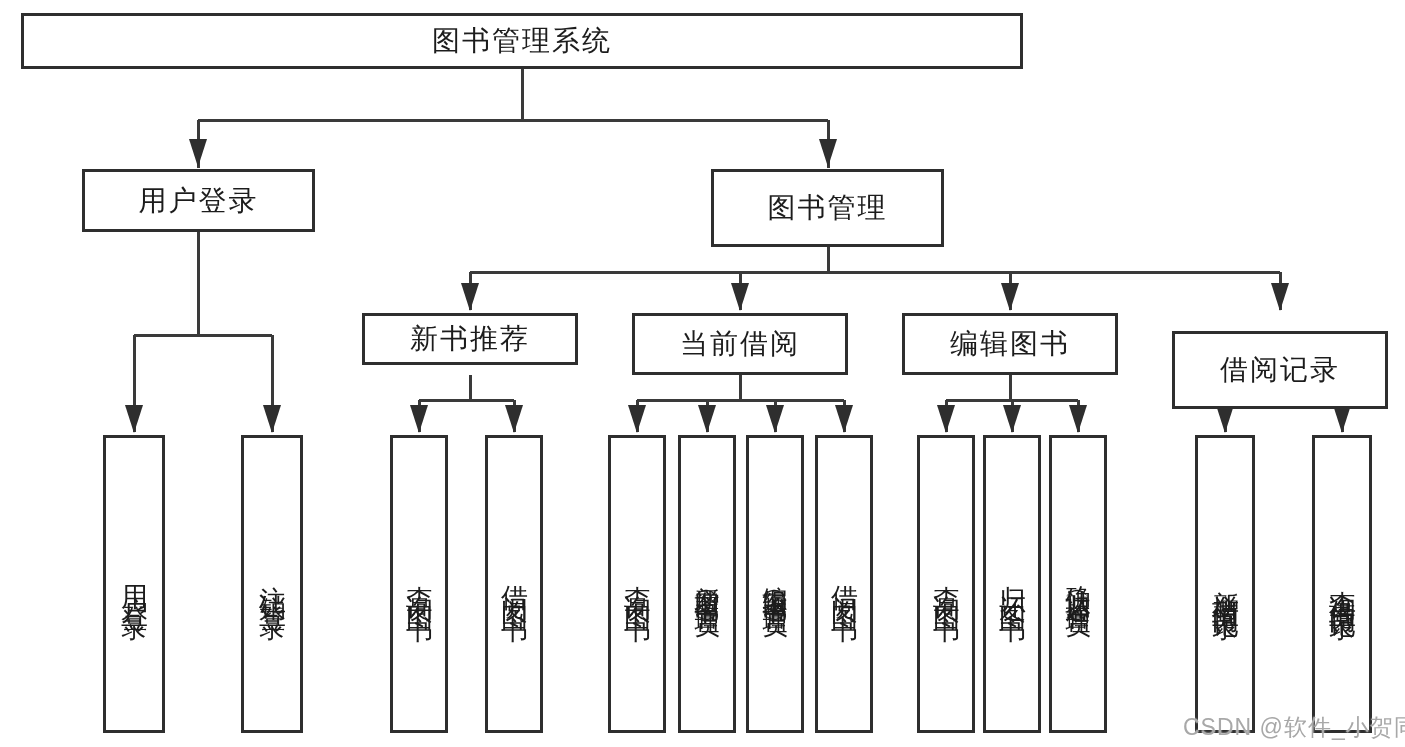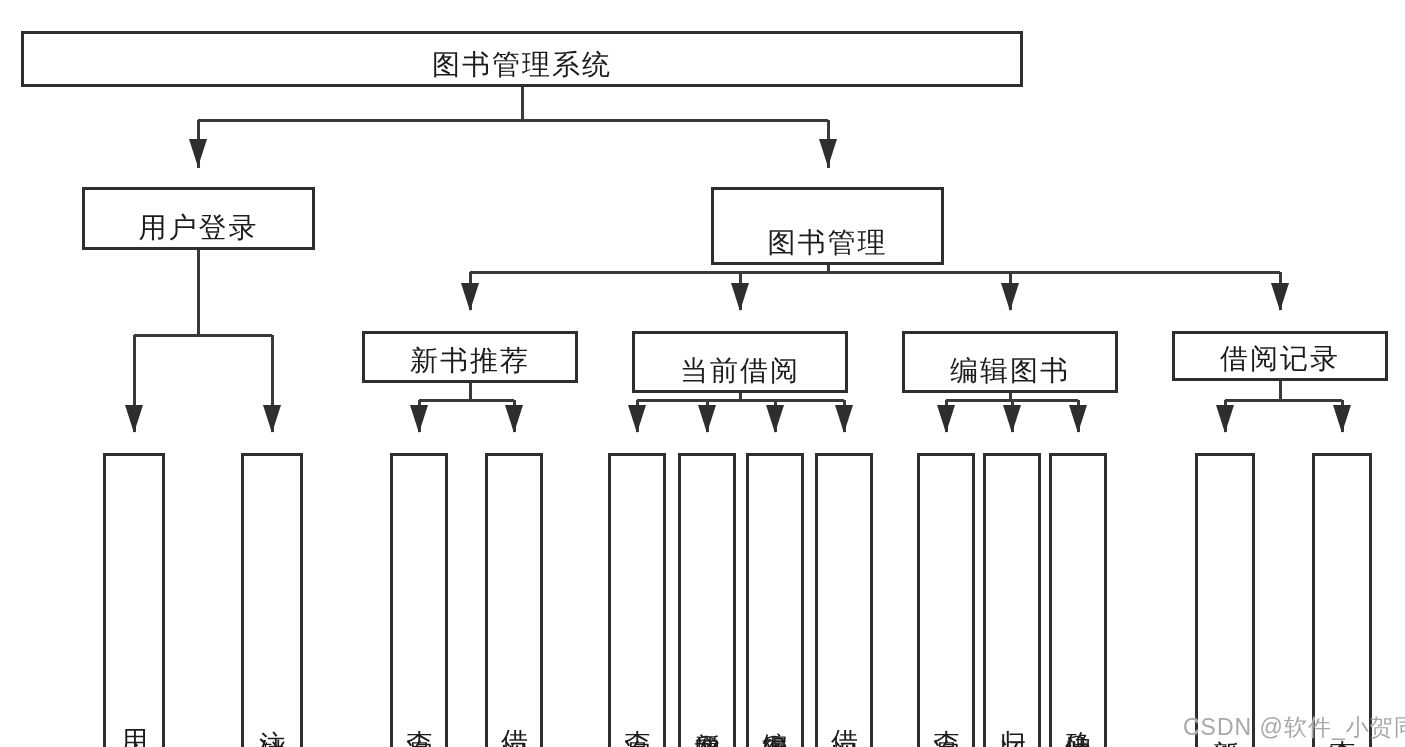--- a/index.html
+++ b/index.html
@@ -5,21 +5,21 @@
   html,body{margin:0;padding:0;background:#ffffff;}
   .stage{
     position:relative;width:1405px;height:747px;background:#ffffff;overflow:hidden;
     font-family:"Liberation Sans", sans-serif;color:#1c1c1c;
   }
   .wires{position:absolute;left:0;top:0;width:1405px;height:747px;}
   .wires path{stroke:#3a3a3a;stroke-width:3;fill:none;shape-rendering:crispEdges;}
   .wires polygon{fill:#2e2e2e;stroke:none;}
   .node{
     position:absolute;background:#ffffff;border:3px solid #2e2e2e;box-sizing:border-box;
-    display:flex;align-items:flex-end;justify-content:center;margin-top:18px;
+    display:flex;align-items:center;justify-content:center;
   }
   .node.h{font-size:28px;font-weight:500;letter-spacing:2px;}
   .node.v span{
     writing-mode:vertical-rl;display:block;
     font-size:27px;font-weight:500;letter-spacing:10px;line-height:1;
   }
   .node.v.len6 span{letter-spacing:5px;}
   .node.v.len9 span{font-size:25px;letter-spacing:4px;}
   .watermark{
     position:absolute;left:1183px;top:712px;width:222px;
@@ -84,21 +84,21 @@
 
   <div class="node h" style="left:362px;top:313px;width:216px;height:52px">
     <span>新书推荐</span>
   </div>
   <div class="node h" style="left:632px;top:313px;width:216px;height:62px">
     <span>当前借阅</span>
   </div>
   <div class="node h" style="left:902px;top:313px;width:216px;height:62px">
     <span>编辑图书</span>
   </div>
-  <div class="node h" style="left:1172px;top:313px;width:216px;height:50px">
+  <div class="node h" style="left:1172px;top:331px;width:216px;height:78px">
     <span>借阅记录</span>
   </div>
 
   <div class="node v" style="left:103px;top:435px;width:62px;height:298px">
     <span>用户登录</span>
   </div>
   <div class="node v" style="left:241px;top:435px;width:62px;height:298px">
     <span>注销登录</span>
   </div>
 

